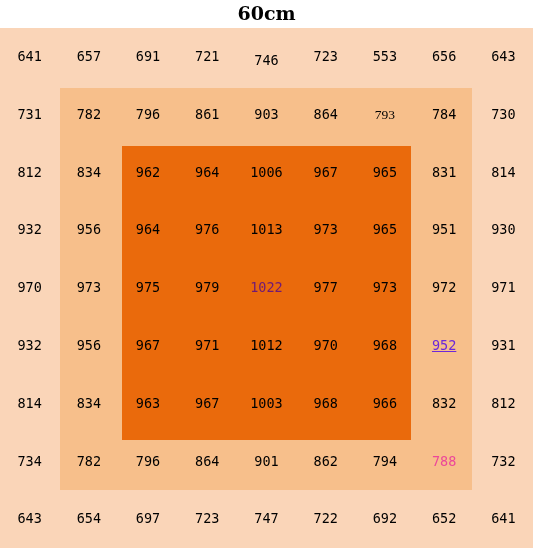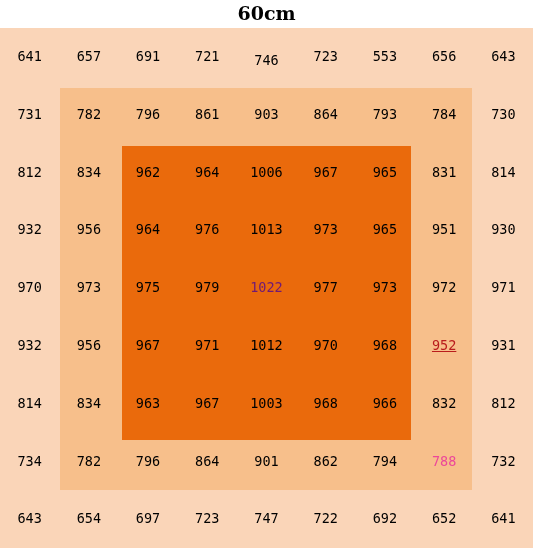--- a/index.html
+++ b/index.html
@@ -106,21 +106,21 @@
       <div class="grid-cell" style="color: rgb(0, 0, 0);">723</div>
       <div class="grid-cell" style="color: rgb(0, 0, 0);">553</div>
       <div class="grid-cell" style="color: rgb(0, 0, 0);">656</div>
       <div class="grid-cell" style="color: rgb(0, 0, 0);">643</div>
       <div class="grid-cell" style="color: rgb(0, 0, 0);">731</div>
       <div class="grid-cell" style="color: rgb(0, 0, 0);">782</div>
       <div class="grid-cell" style="color: rgb(0, 0, 0);">796</div>
       <div class="grid-cell" style="color: rgb(0, 0, 0);">861</div>
       <div class="grid-cell" style="color: rgb(0, 0, 0);">903</div>
       <div class="grid-cell" style="color: rgb(0, 0, 0);">864</div>
-      <div class="grid-cell" style="color: rgb(0, 0, 0);">793</div>
+      <div class="grid-cell" style="color: rgb(0, 0, 0); font-family: Liberation Serif, serif;">793</div>
       <div class="grid-cell" style="color: rgb(0, 0, 0); text-align: right;">784</div>
       <div class="grid-cell" style="color: rgb(0, 0, 0);">730</div>
       <div class="grid-cell" style="color: rgb(0, 0, 0);">812</div>
       <div class="grid-cell" style="color: rgb(0, 0, 0);">834</div>
       <div class="grid-cell" style="color: rgb(0, 0, 0);">962</div>
       <div class="grid-cell" style="color: rgb(0, 0, 0);">964</div>
       <div class="grid-cell" style="color: rgb(0, 0, 0);">1006</div>
       <div class="grid-cell" style="color: rgb(0, 0, 0);">967</div>
       <div class="grid-cell" style="color: rgb(0, 0, 0);">965</div>
       <div class="grid-cell" style="color: rgb(0, 0, 0);">831</div>
@@ -143,21 +143,21 @@
       <div class="grid-cell" style="color: rgb(0, 0, 0);">973</div>
       <div class="grid-cell" style="color: rgb(0, 0, 0);">972</div>
       <div class="grid-cell" style="color: rgb(0, 0, 0);">971</div>
       <div class="grid-cell" style="color: rgb(0, 0, 0);">932</div>
       <div class="grid-cell" style="color: rgb(0, 0, 0);">956</div>
       <div class="grid-cell" style="color: rgb(0, 0, 0);">967</div>
       <div class="grid-cell" style="color: rgb(0, 0, 0);">971</div>
       <div class="grid-cell" style="color: rgb(0, 0, 0);">1012</div>
       <div class="grid-cell" style="color: rgb(0, 0, 0);">970</div>
       <div class="grid-cell" style="color: rgb(0, 0, 0);">968</div>
-      <div class="grid-cell" style="color: #b91c1c; text-decoration: underline;">952</div>
+      <div class="grid-cell" style="color: #6d28d9; text-decoration: underline;">952</div>
       <div class="grid-cell" style="color: rgb(0, 0, 0);">931</div>
       <div class="grid-cell" style="color: rgb(0, 0, 0);">814</div>
       <div class="grid-cell" style="color: rgb(0, 0, 0);">834</div>
       <div class="grid-cell" style="color: rgb(0, 0, 0);">963</div>
       <div class="grid-cell" style="color: rgb(0, 0, 0);">967</div>
       <div class="grid-cell" style="color: rgb(0, 0, 0);">1003</div>
       <div class="grid-cell" style="color: rgb(0, 0, 0);">968</div>
       <div class="grid-cell" style="color: rgb(0, 0, 0);">966</div>
       <div class="grid-cell" style="color: rgb(0, 0, 0);">832</div>
       <div class="grid-cell" style="color: rgb(0, 0, 0);">812</div>

